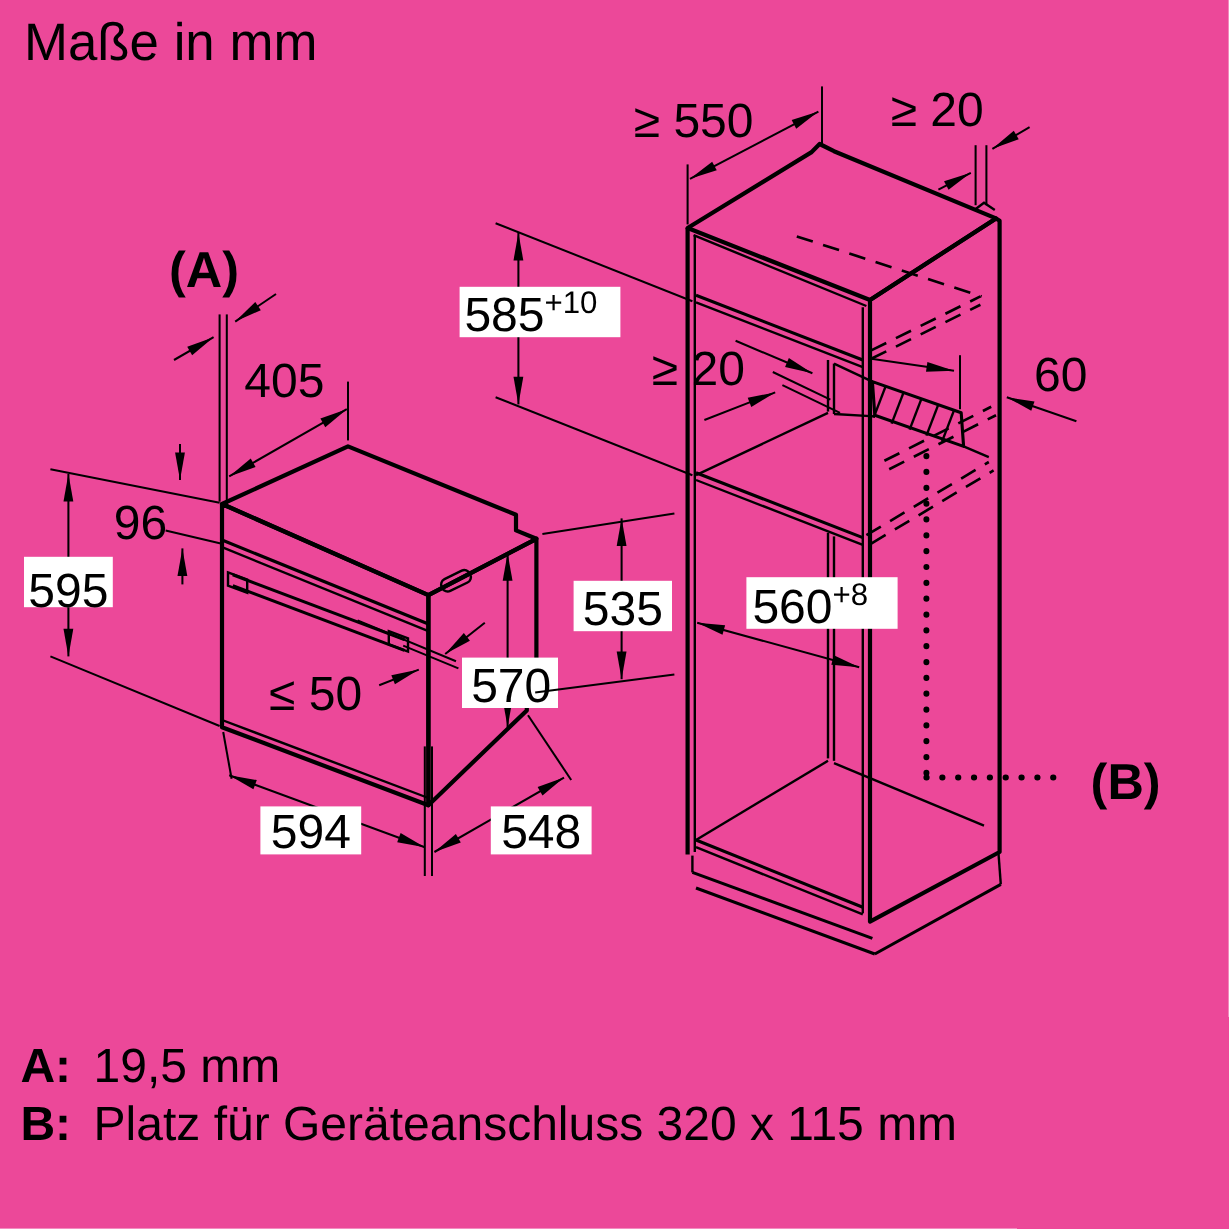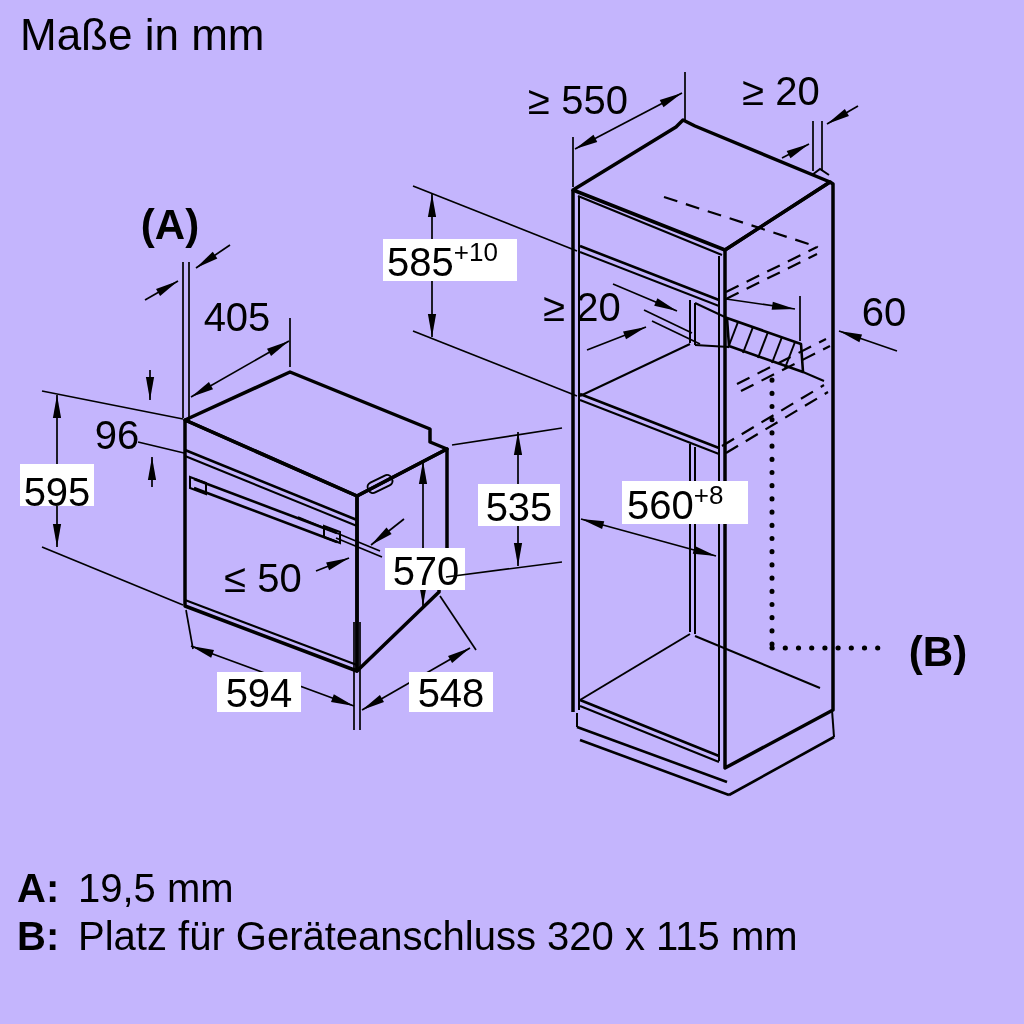--- a/index.html
+++ b/index.html
@@ -1,16 +1,16 @@
 <!DOCTYPE html>
 <html><head>
 <meta charset="utf-8">
 <style>
   html,body{margin:0;padding:0;background:#fff;}
-  .page{position:relative;width:1024px;height:1024px;background:#c4b5fd;overflow:hidden;
+  .page{position:relative;width:1024px;height:1024px;background:#ec4899;overflow:hidden;
         font-family:"Liberation Sans", sans-serif;color:#000;}
   svg{display:block}
   .dimtxt{font-size:40px;fill:#000;}
   .dimtxt-b{font-size:42px;font-weight:bold;fill:#000;}
   .sup{font-size:26px;}
   .titletxt{font-size:44px;fill:#000;}
   .legkey{font-size:40px;font-weight:bold;fill:#000;}
   .legval{font-size:40px;fill:#000;}
   .ol{stroke:#000;fill:none;stroke-width:3.5;stroke-linejoin:round;}
   .ml{stroke:#000;fill:none;stroke-width:2.6;stroke-linejoin:round;}

